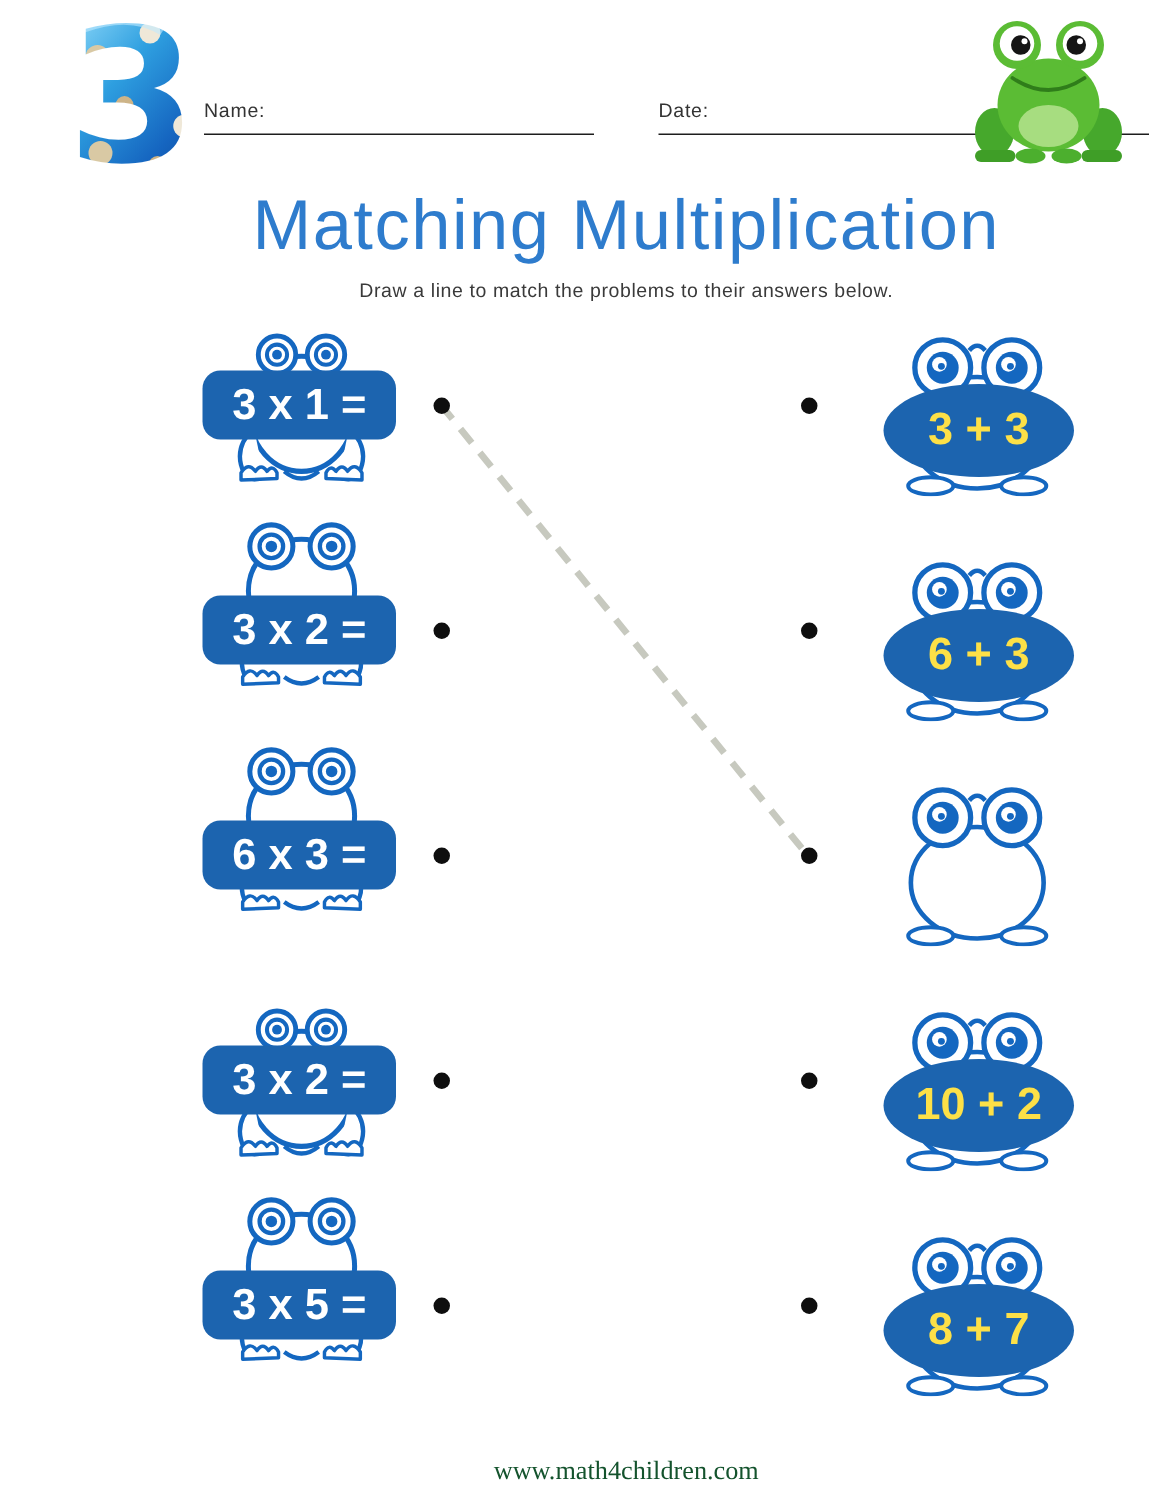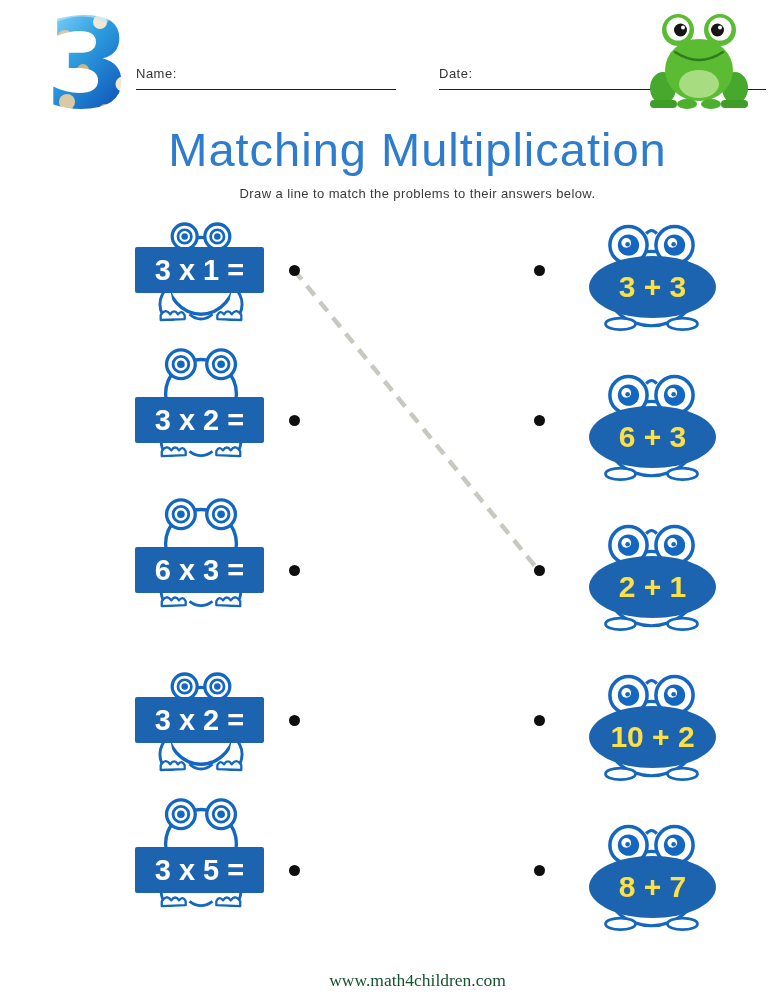--- a/index.html
+++ b/index.html
@@ -22,21 +22,21 @@
   }
   .subtitle{
     position:absolute;left:0;right:0;top:186px;text-align:center;
     font-size:13px;color:#3a3a3a;letter-spacing:.4px;
   }
   
   .frog{position:absolute;z-index:1;}
   .prect{
     position:absolute;left:104px;width:129px;height:46px;background:#1c64af;
     color:#fff;font-weight:bold;font-size:29px;text-align:center;line-height:46px;
-    border-radius:2px;z-index:2;
+    border-radius:12px;z-index:2;
   }
   .oval{
     position:absolute;left:558px;width:127px;height:62px;background:#1c64af;
     color:#fde047;font-weight:bold;font-size:30px;text-align:center;line-height:62px;
     border-radius:50%;z-index:2;
   }
   .dot{
     position:absolute;width:11px;height:11px;border-radius:50%;background:#0e0e0e;z-index:6;
   }
   .overlay{
@@ -188,21 +188,20 @@
   <div class="dot" style="left:502.5px;top:414.5px"></div>
 
   <svg class="frog" style="left:122px;top:498px" width="96" height="111" xmlns="http://www.w3.org/2000/svg" xmlns:xlink="http://www.w3.org/1999/xlink">
       <use href="#frogLB" xlink:href="#frogLB"></use>
     </svg>
   <div class="prect" style="top:547px">6 x 3 =</div>
   <div class="dot" style="left:257.5px;top:564.5px"></div>
   <svg class="frog" style="left:554px;top:523px" width="133" height="108" xmlns="http://www.w3.org/2000/svg" xmlns:xlink="http://www.w3.org/1999/xlink">
       <use href="#frogR" xlink:href="#frogR"></use>
     </svg>
-  <div class="oval" style="top:556px">2 + 1</div>
   <div class="dot" style="left:502.5px;top:564.5px"></div>
 
   <svg class="frog" style="left:122px;top:672px" width="96" height="100" xmlns="http://www.w3.org/2000/svg" xmlns:xlink="http://www.w3.org/1999/xlink">
       <use href="#frogLA" xlink:href="#frogLA"></use>
     </svg>
   <div class="prect" style="top:697px">3 x 2 =</div>
   <div class="dot" style="left:257.5px;top:714.5px"></div>
   <svg class="frog" style="left:554px;top:673px" width="133" height="108" xmlns="http://www.w3.org/2000/svg" xmlns:xlink="http://www.w3.org/1999/xlink">
       <use href="#frogR" xlink:href="#frogR"></use>
     </svg>

